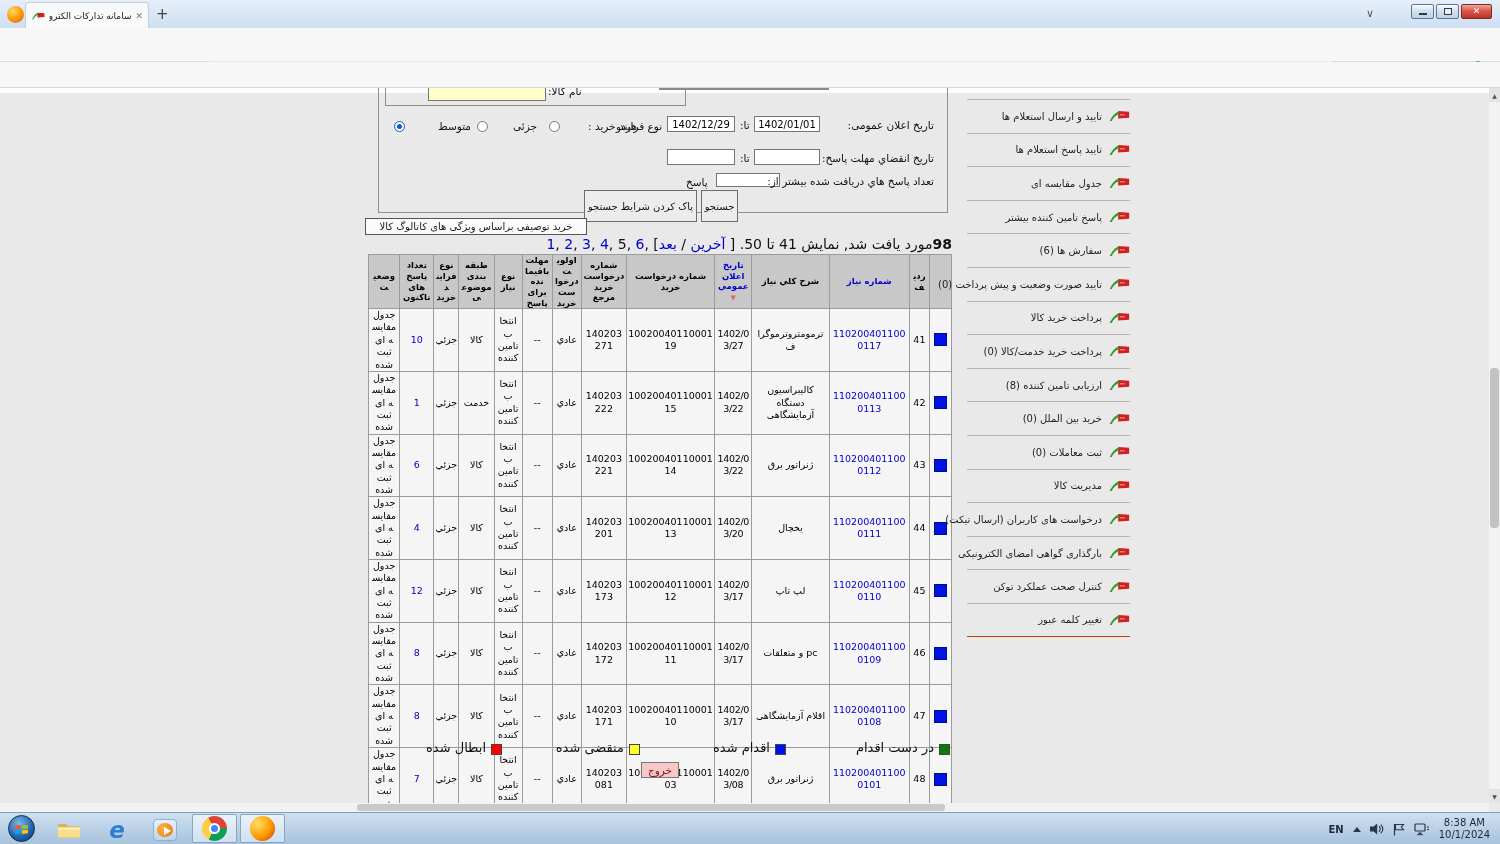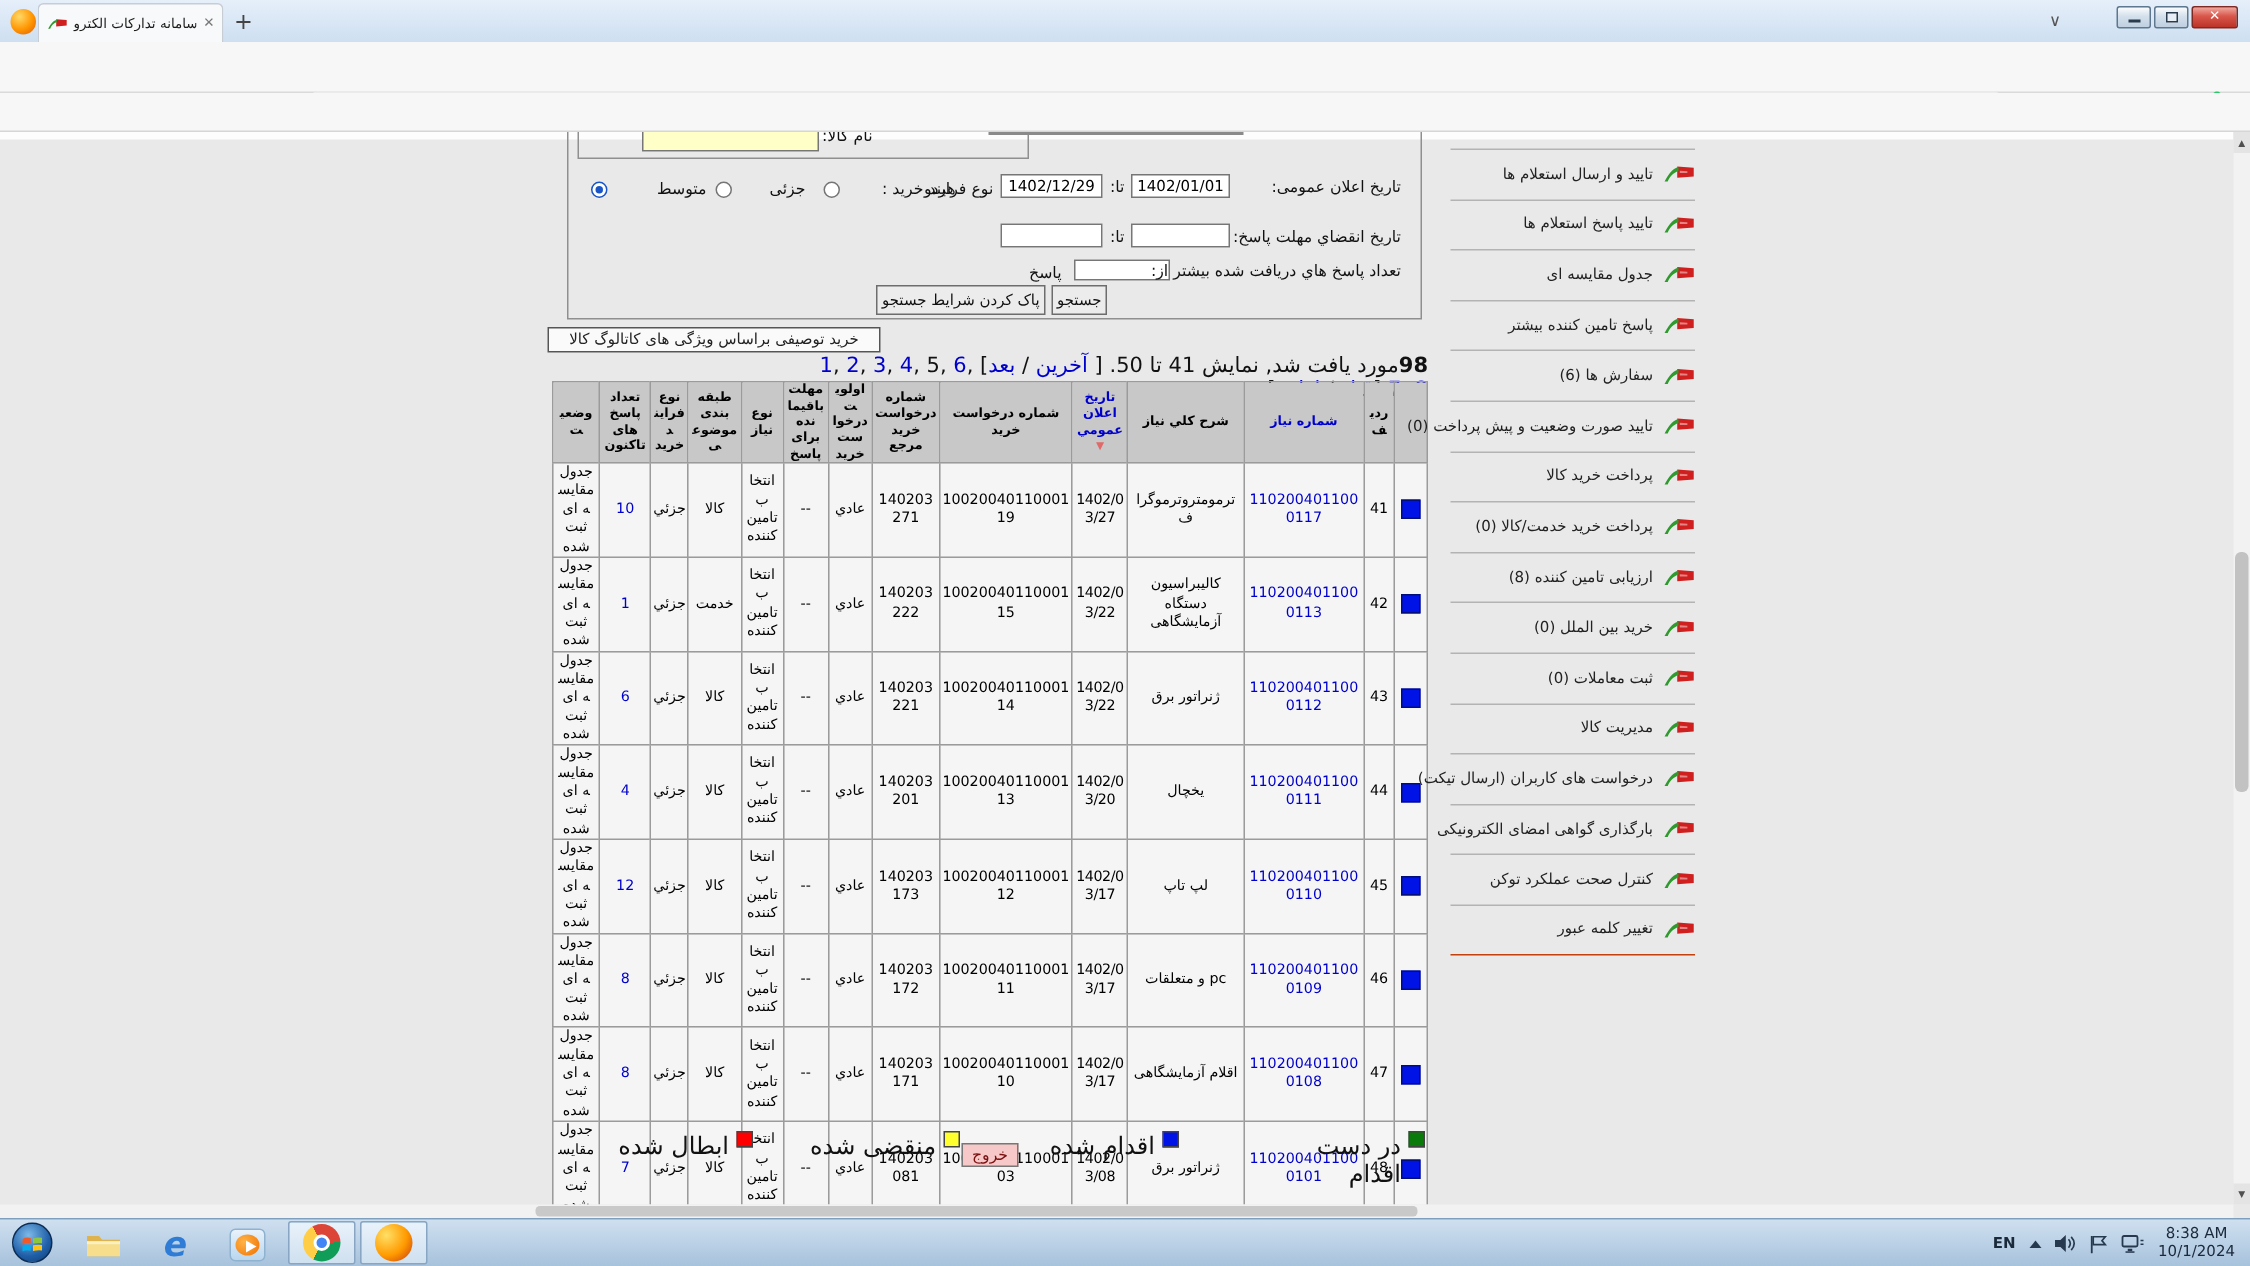--- a/index.html
+++ b/index.html
@@ -43,21 +43,21 @@
 .form-box{position:absolute;left:378px;top:-14px;width:570px;height:139px;border:1px solid #8f8f8f}
 .inner-box{position:absolute;left:385px;top:-14px;width:301px;height:32px;border:1px solid #8f8f8f}
 .flabel{position:absolute;font-size:10.5px;color:#111;direction:rtl;white-space:nowrap}
 .flabel.r{text-align:right;white-space:normal}
 .finput{position:absolute;height:16px;border:1px solid #767676;background:#fff;font-size:10px;font-family:"DejaVu Sans",sans-serif;text-align:center;padding:0 2px}
 .finput.yellow{background:#ffffc8;height:15px}
 .cutline{position:absolute;left:659px;top:0;width:170px;height:2px;background:#8a8a8a}
 .radio{position:absolute;width:11px;height:11px;border:1px solid #757575;border-radius:50%;background:#fff}
 .radio.checked{border-color:#1a55c8}
 .radio.checked::after{content:'';position:absolute;inset:2px;border-radius:50%;background:#1a55c8}
-.fbtn{position:absolute;height:20px;border:1px solid #6d6d6d;background:#ececec;font-size:10px;font-family:"DejaVu Sans",sans-serif;color:#111;direction:rtl;padding:0 2px;cursor:pointer}
+.fbtn{position:absolute;height:32px;border:1px solid #6d6d6d;background:#ececec;font-size:10px;font-family:"DejaVu Sans",sans-serif;color:#111;direction:rtl;padding:0 2px;cursor:pointer}
 .catalog-btn{position:absolute;left:365px;top:130px;width:222px;height:17px;border:1px solid #555;background:#fafafa;font-size:10px;color:#222;direction:rtl;display:flex;align-items:center;justify-content:center;cursor:pointer}
 .pagination{position:absolute;left:540px;top:148px;width:412px;font-size:14px;direction:rtl;color:#111}
 .pagination b{font-weight:bold}
 .plink{color:#0000cc;cursor:pointer}
 .pcur{color:#111}
 .pnums{direction:ltr;unicode-bidi:isolate}
 
 .grid{position:absolute;left:368px;top:166px;width:584px;border-collapse:collapse;direction:rtl;table-layout:fixed}
 .grid th,.grid td{border:1px solid #9b9b9b;text-align:center;vertical-align:middle;padding:0 1px;overflow:hidden}
 .grid th{background:#c8c8c8;font-size:8.5px;font-weight:bold;height:47px;line-height:1.25;word-wrap:break-word;color:#000}
@@ -65,21 +65,21 @@
 .hlink{color:#0000cc;cursor:pointer}
 .sort{color:#e06a6a;font-size:7px}
 .tlink{color:#0000cc;cursor:pointer}
 .c-need,.c-req,.c-ref,.c-date{direction:ltr}
 .c-need{font-size:9px}.c-req{font-size:9px}.c-ref{font-size:9px}
 .c-date{font-size:8px;letter-spacing:-0.3px}
 .c-st{font-size:9px}
 .sq{width:13px;height:13px;background:#0013e6;border:1px solid #000d7a;margin:0 auto}
 
 .legend{position:absolute;left:0;top:654px;width:952px;height:14px}
-.lg-item{position:absolute;top:12px;width:111px;height:13px;display:flex;direction:rtl;align-items:flex-start;gap:5px;font-size:16px;color:#111}
+.lg-item{position:absolute;top:0;width:111px;height:13px;display:flex;direction:rtl;align-items:flex-end;gap:5px;font-size:13px;color:#111}
 .lg-sq{width:11px;height:11px;border:1px solid #444;flex:0 0 auto}
 .exit-btn{position:absolute;left:641px;top:674px;width:38px;height:16px;background:#f6c8c8;border:1px solid #777;color:#7a1010;font-size:10.5px;direction:rtl;display:flex;align-items:center;justify-content:center;cursor:pointer}
 
 .sidebar{position:absolute;left:967px;top:11px;width:163px}
 .sb-item{height:33.6px;display:flex;direction:rtl;align-items:center;gap:6px;border-top:1px solid #b3b3b3;cursor:pointer}
 .sb-item:last-child{border-bottom:1px solid #c2410c}
 .sb-lb{font-size:10px;color:#222;white-space:nowrap}
 .sb-ic{flex:0 0 auto;display:flex}
 
 .vsb{position:absolute;left:1489px;top:88px;width:11px;height:715px;background:#f2f2f2}

